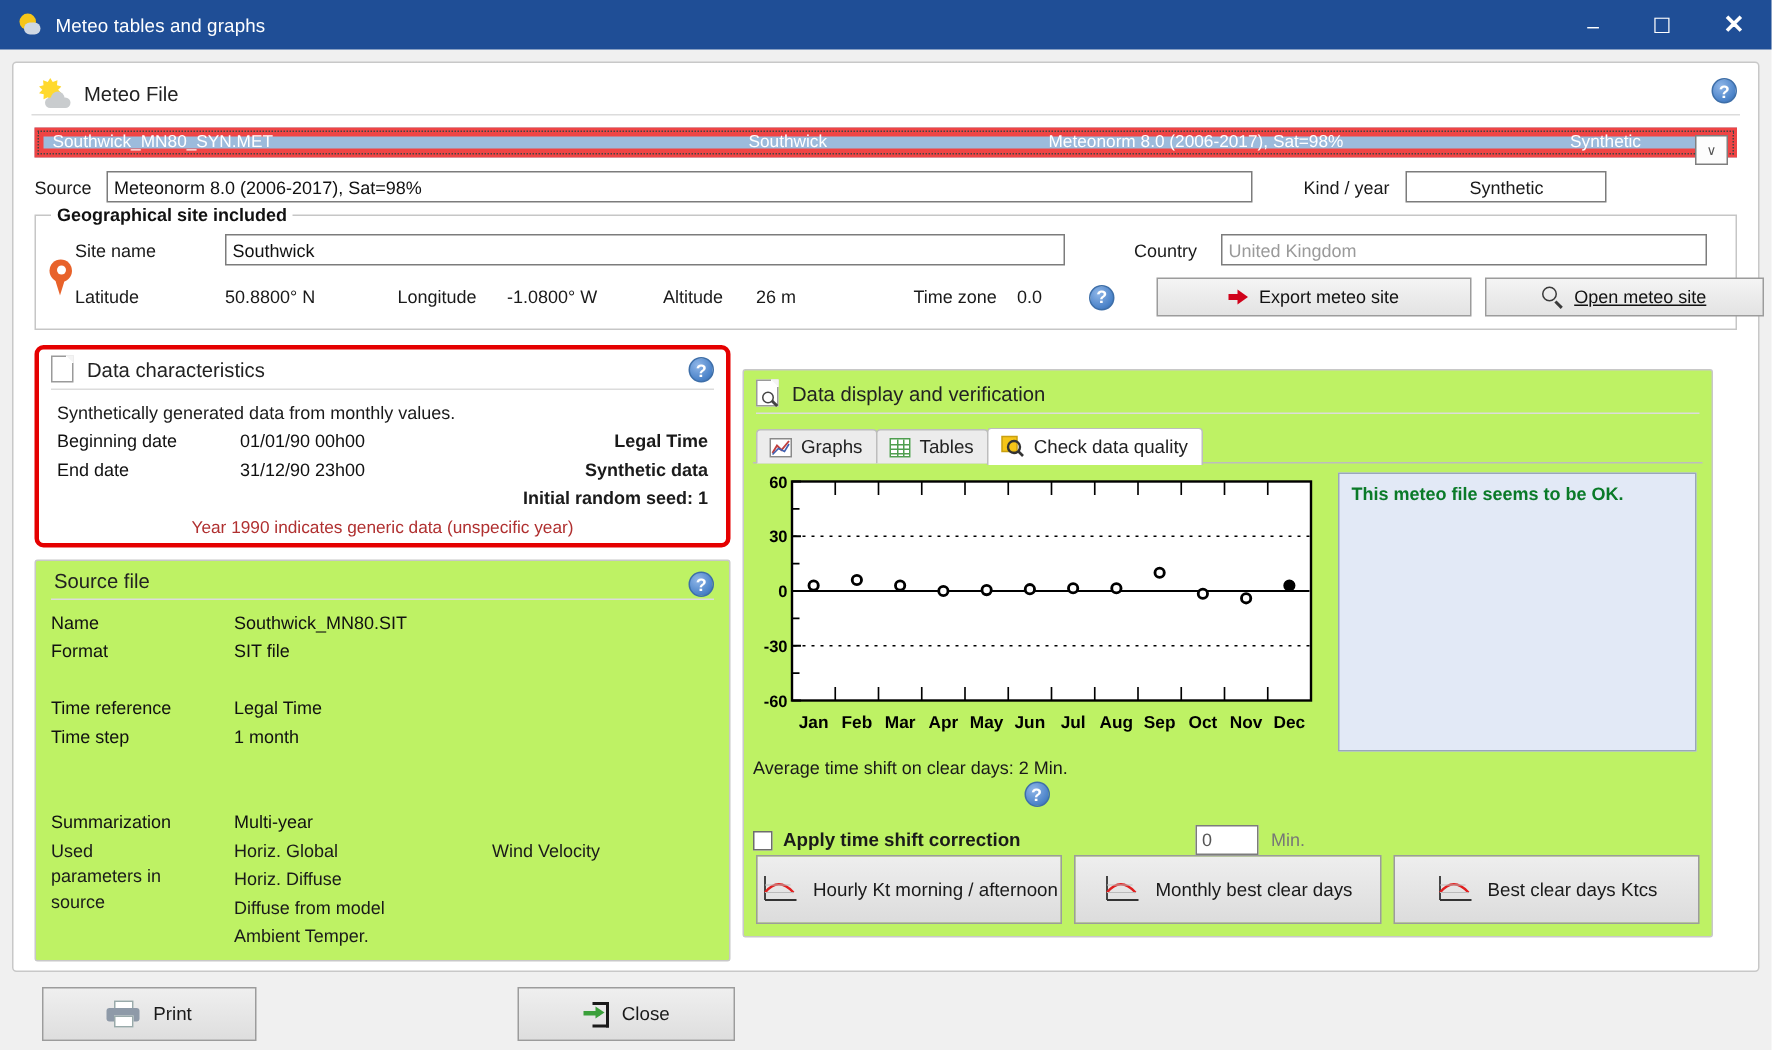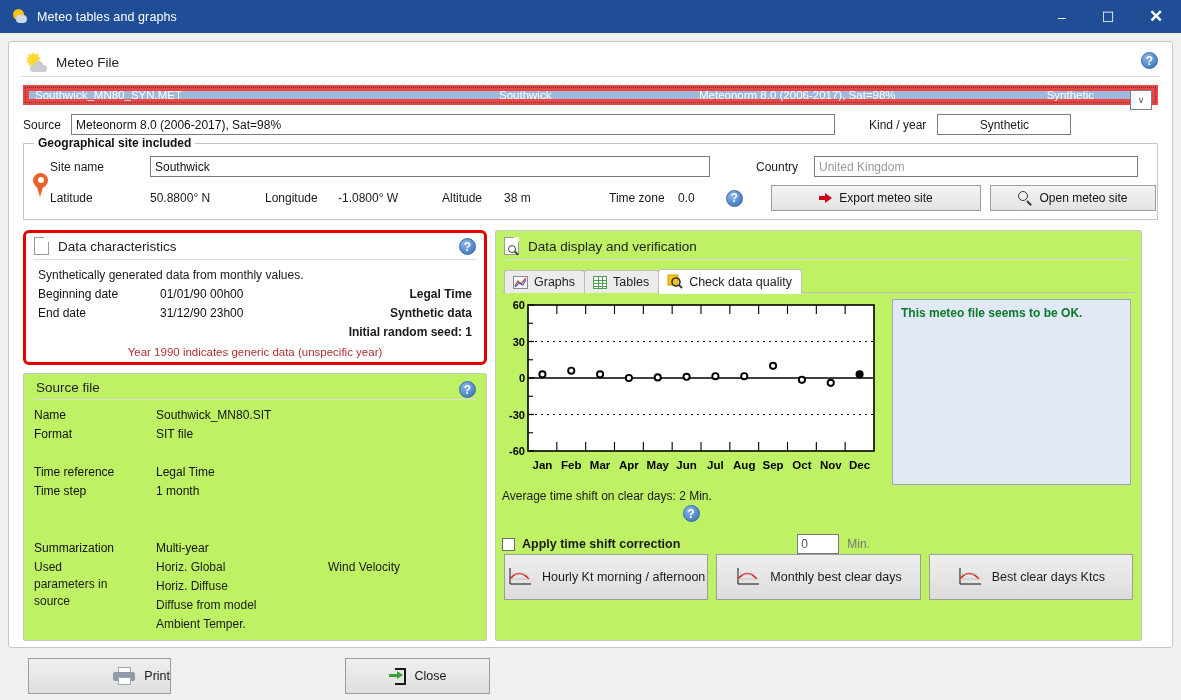--- a/index.html
+++ b/index.html
@@ -138,21 +138,21 @@
     font-weight: bold; font-size: 12px; color:#111;
   }
   .gbtn {
     background: linear-gradient(#f4f4f4,#e3e3e3);
     border:1px solid #9c9c9c; height:26px;
     display:flex; align-items:center; justify-content:center; gap:7px;
     font-size:12px; color:#111; cursor:default;
   }
 
   
-  .cols { display:flex; gap: 8px; margin: 10px 20px 0 4px; flex: 1 1 auto; }
+  .cols { display:flex; gap: 8px; margin: 10px 20px 0 4px; flex: 1 1 auto; align-items: center; }
   .col-left { width: 464px; display:flex; flex-direction:column; }
   .col-right { flex: 1 1 auto; display:flex; flex-direction:column; }
   .subpanel {
     border:1px solid #c8c8c8; background:#bef264; border-radius:2px;
     padding: 4px 8px 6px 8px; position:relative;
   }
   .redbox {
     border: 3px solid #e50000; border-radius: 6px;
     padding: 2px 6px 4px 6px; position:relative; background:#fff;
   }
@@ -302,32 +302,32 @@
               <span class="tinput" style="width:560px;">Southwick</span>
               <span class="lbl" style="margin-left:46px; width:58px;">Country</span>
               <span class="tinput ph" style="width:324px;">United Kingdom</span>
             </div>
             <div class="row" style="margin-top:8px;">
               <span class="lbl" style="width:100px;">Latitude</span>
               <span class="lbl" style="width:115px;">50.8800° N</span>
               <span class="lbl" style="width:73px;">Longitude</span>
               <span class="lbl" style="width:104px;">-1.0800° W</span>
               <span class="lbl" style="width:62px;">Altitude</span>
-              <span class="lbl" style="width:105px;">38 m</span>
+              <span class="lbl" style="width:105px;">26 m</span>
               <span class="lbl" style="width:69px;">Time zone</span>
               <span class="lbl" style="width:48px;">0.0</span>
               <span class="help-icon inline">?</span>
               <span class="gbtn" style="width:210px; margin-left:28px;">
                 <span class="arrow-red">
                     <span class="s"></span>
                     <span class="h"></span>
                   </span>
                 <span>Export meteo site</span>
               </span>
-              <span class="gbtn" style="width:166px; margin-left:9px;">
+              <span class="gbtn" style="width:186px; margin-left:9px;text-decoration:underline;">
                 <span class="mag">
                     <span class="c"></span>
                     <span class="h"></span>
                   </span>
                 <span>Open meteo site</span>
               </span>
             </div>
           </div>
         </div>
       </div>
@@ -581,21 +581,21 @@
               </div>
             </div>
           </div>
         </div>
 
       </div>
     </div>
   </div>
 
   <div class="footer">
-    <div class="fbtn" style="width:143px; margin-left:16px;justify-content:flex-end;">
+    <div class="fbtn" style="width:143px; margin-left:16px;">
       <span class="printer">
           <span class="ptop"></span>
           <span class="pbody"></span>
           <span class="pout"></span>
         </span>
       <span>Print</span>
     </div>
     <div class="fbtn" style="width:145px; margin-left:174px;">
       <span class="closeicon">
           <span class="frame"></span>

